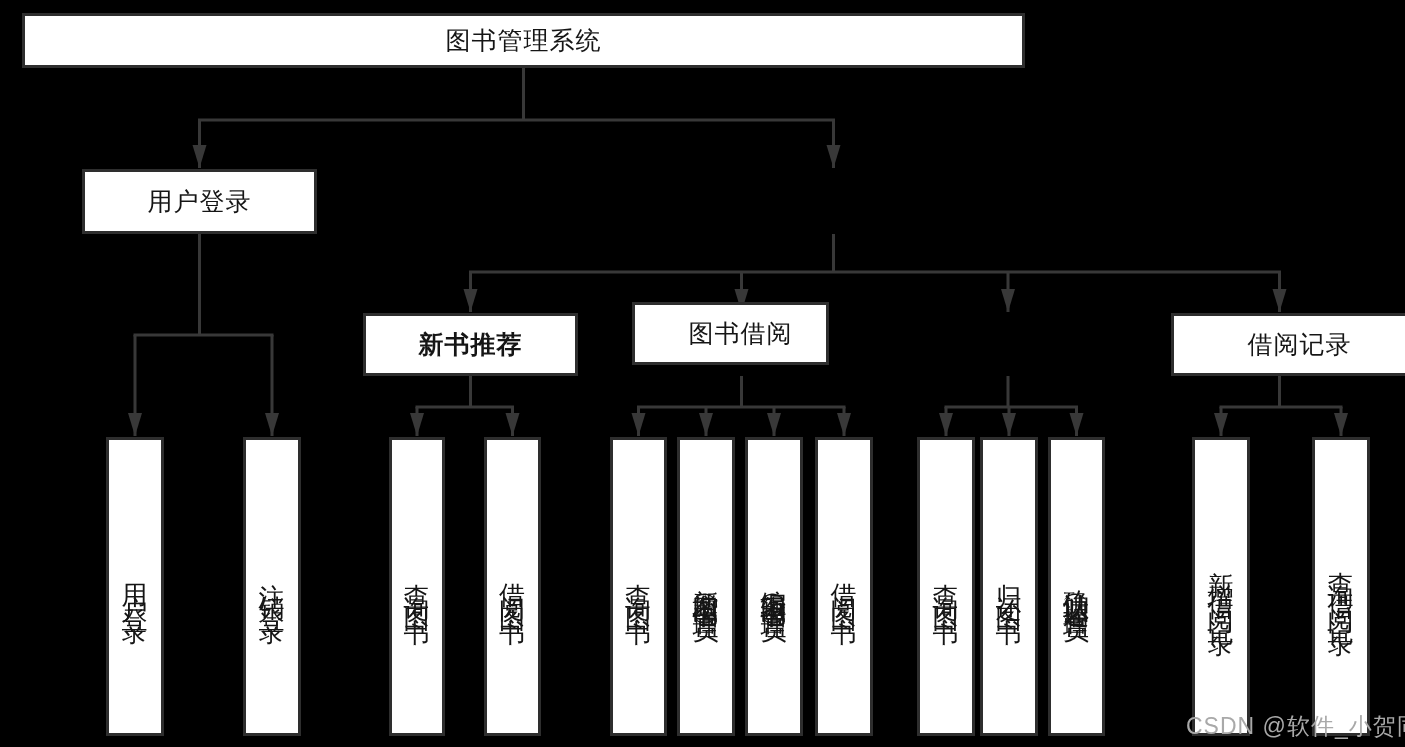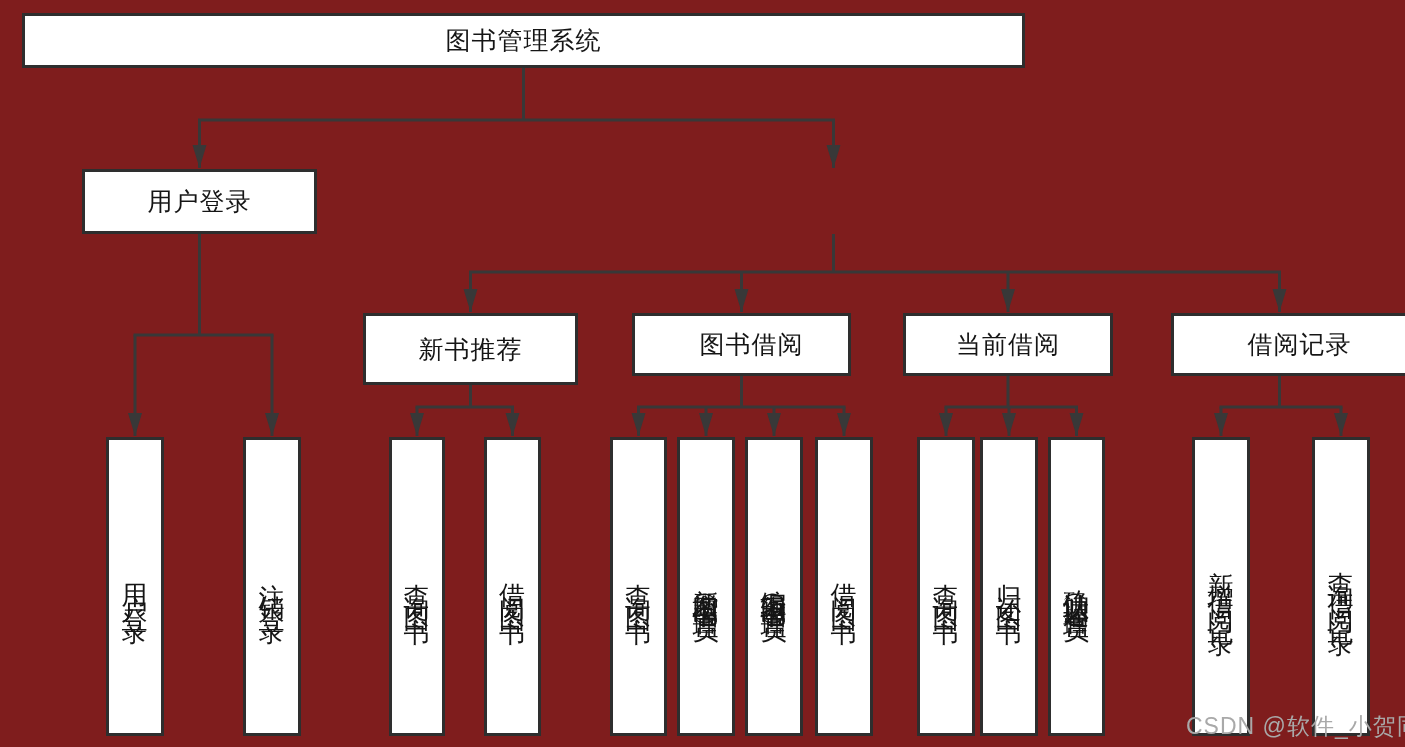--- a/index.html
+++ b/index.html
@@ -1,19 +1,19 @@
 <!DOCTYPE html>
 <html><head>
 <meta charset="utf-8">
 <style>
   html,body{margin:0;padding:0;background:#ffffff;}
   .canvas{
     position:relative;
     width:1405px;height:747px;
-    background:#7f1d1d;
+    background:#000000;
     overflow:hidden;
     font-family:"Liberation Sans","DejaVu Sans",sans-serif;
   }
   #edges{position:absolute;left:0;top:0;width:1405px;height:747px;}
   #edges line{stroke:#383838;stroke-width:3;}
   #nodes{position:absolute;left:0;top:0;width:100%;height:100%;}
   .node{
     position:absolute;
     box-sizing:border-box;
     border:3px solid #2e2e2e;
@@ -92,46 +92,43 @@
       </div>
       <div class="node horiz" style="left: 82px; top: 169px; width: 235px; height: 65px;">
         <span>用户登录</span>
       </div>
       <div class="node vert" style="left: 106px; top: 437px; width: 58px; height: 299px;">
         <span style="letter-spacing: 12px;">用户登录</span>
       </div>
       <div class="node vert" style="left: 243px; top: 437px; width: 58px; height: 299px;">
         <span style="letter-spacing: 12px;">注销登录</span>
       </div>
-      <div class="node horiz" style="left: 363px; top: 313px; width: 215px; height: 72px;">
+      <div class="node horiz" style="left: 363px; top: 313px; width: 215px; height: 63px; font-weight: bold;">
         <span>新书推荐</span>
       </div>
       <div class="node vert" style="left: 389px; top: 437px; width: 56px; height: 299px;">
         <span style="letter-spacing: 12px;">查询图书</span>
       </div>
       <div class="node vert" style="left: 484px; top: 437px; width: 57px; height: 299px;">
         <span style="letter-spacing: 12px;">借阅图书</span>
       </div>
-      <div class="node horiz" style="left: 632px; top: 313px; width: 219px; height: 63px; padding-left: 20px;">
+      <div class="node horiz" style="left: 632px; top: 302px; width: 197px; height: 63px; padding-left: 20px;">
         <span>图书借阅</span>
       </div>
       <div class="node vert" style="left: 610px; top: 437px; width: 57px; height: 299px;">
         <span style="letter-spacing: 12px;">查询图书</span>
       </div>
       <div class="node vert" style="left: 677px; top: 437px; width: 58px; height: 299px;">
         <span style="letter-spacing: 4px;">新增图书（管理员）</span>
       </div>
       <div class="node vert" style="left: 745px; top: 437px; width: 58px; height: 299px;">
         <span style="letter-spacing: 4px;">编辑图书（管理员）</span>
       </div>
       <div class="node vert" style="left: 815px; top: 437px; width: 58px; height: 299px;">
         <span style="letter-spacing: 12px;">借阅图书</span>
-      </div>
-      <div class="node horiz" style="left: 903px; top: 313px; width: 210px; height: 63px;">
-        <span>当前借阅</span>
       </div>
       <div class="node vert" style="left: 917px; top: 437px; width: 58px; height: 299px;">
         <span style="letter-spacing: 12px;">查询图书</span>
       </div>
       <div class="node vert" style="left: 980px; top: 437px; width: 58px; height: 299px;">
         <span style="letter-spacing: 12px;">归还图书</span>
       </div>
       <div class="node vert" style="left: 1048px; top: 437px; width: 57px; height: 299px;">
         <span style="letter-spacing: 4px;">确认归还（管理员）</span>
       </div>

